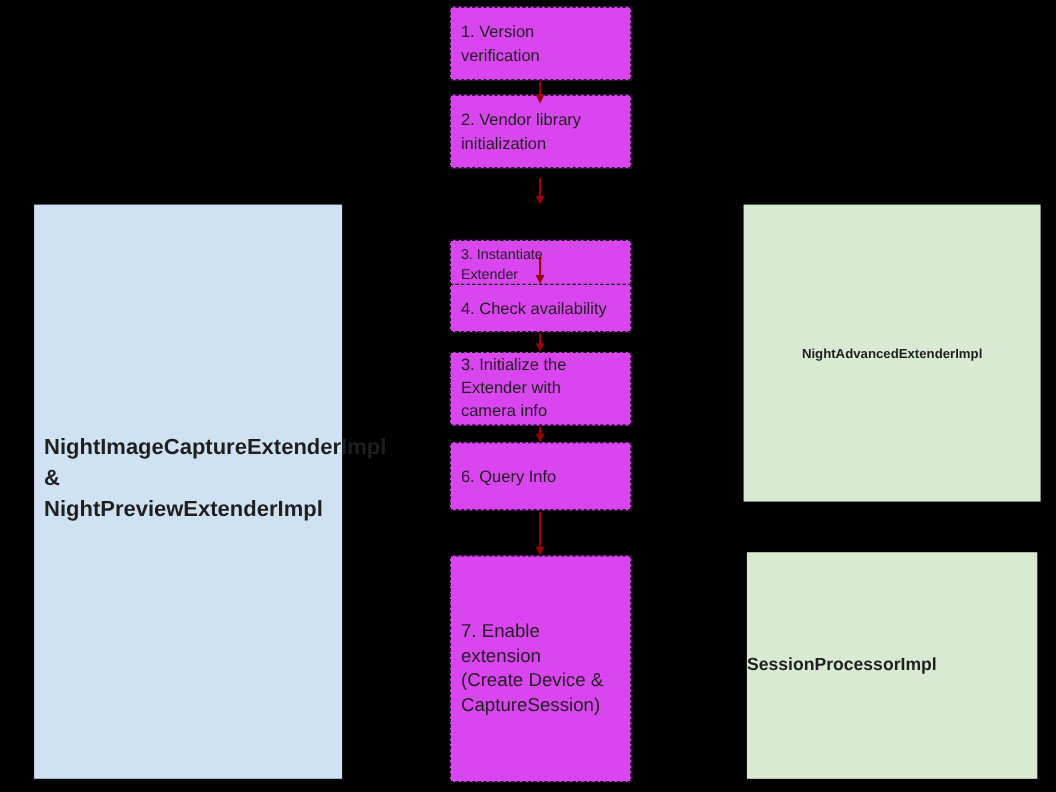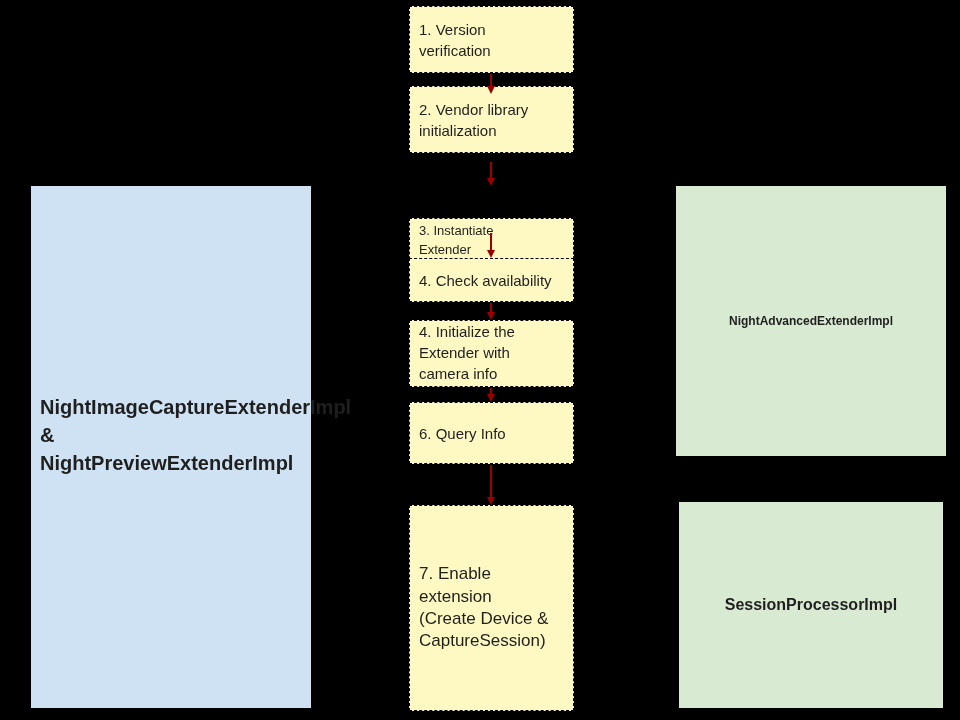--- a/index.html
+++ b/index.html
@@ -15,21 +15,21 @@
   .box {
     position: absolute;
     box-sizing: border-box;
     display: flex;
     align-items: center;
   }
   
   .step {
     left: 409px;
     width: 165px;
-    background: #fef9c3;
+    background: #d946ef;
     border: 1.5px dashed #000000;
     padding-left: 9px;
     padding-right: 4px;
     font-size: 15px;
     line-height: 1.4;
     white-space: pre-line;
   }
   .s1 { top: 6px;   height: 67px; }
   .s2 { top: 86px;  height: 67px; }
   .s3 { top: 186px; height: 46px; font-size: 13px; line-height: 1.45; margin-top: 32px; }
@@ -53,21 +53,21 @@
   .panel-left .lbl { transform: translateY(-12px); }
   .panel-right-1 {
     left: 676px; top: 186px; width: 270px; height: 270px;
     background: #D9EAD3;
     justify-content: center; text-align: center;
     font-size: 12px;
   }
   .panel-right-2 {
     left: 679px; top: 502px; width: 264px; height: 206px;
     background: #D9EAD3;
-    justify-content: center; text-align: center;
+    justify-content: flex-start; text-align: center;
     font-size: 16px;
   }
   
   .arrow {
     position: absolute;
     left: 490px;
     width: 2px;
     background: #990000;
   }
   .arrow::after {
@@ -98,21 +98,21 @@
 NightPreviewExtenderImpl</div>
   </div>
 
   <div class="box step s1">1. Version
 verification</div>
   <div class="box step s2">2. Vendor library
 initialization</div>
   <div class="box step s3">3. Instantiate
 Extender</div>
   <div class="box step s4">4. Check availability</div>
-  <div class="box step s5">4. Initialize the
+  <div class="box step s5">3. Initialize the
 Extender with
 camera info</div>
   <div class="box step s6">6. Query Info</div>
   <div class="box step s7">7. Enable
 extension
 (Create Device &amp;
 CaptureSession)</div>
 
   <div class="arrow a1"></div>
   <div class="arrow a2"></div>

